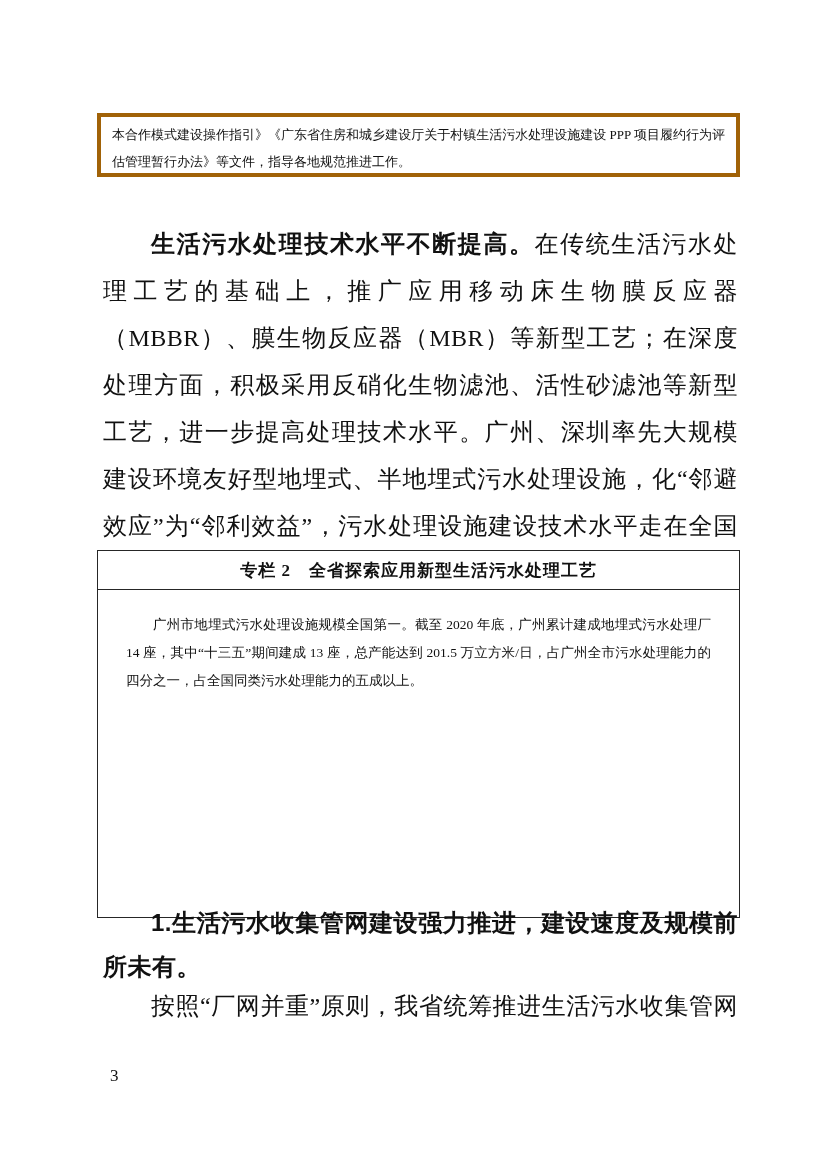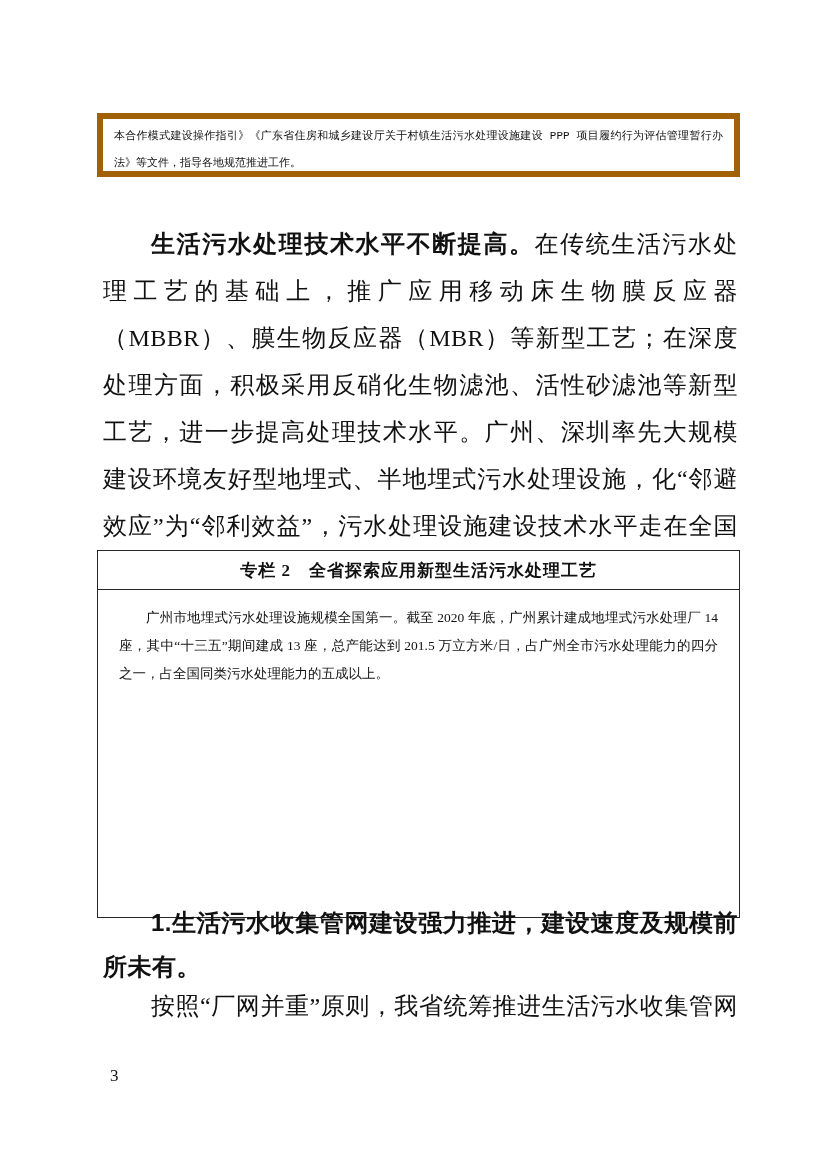--- a/index.html
+++ b/index.html
@@ -18,26 +18,25 @@
   }
 
   
   .footnote-box {
     position: absolute;
     top: 113px;
     left: 97px;
     width: 643px;
     height: 64px;
     box-sizing: border-box;
-    border: 6px solid #a16207;
+    border: 4px solid #a16207;
     padding: 4px 11px 0 11px;
-    font-size: 11px;
+    font-size: 13px;
     line-height: 27px;
     text-align: justify;
-    font-family: Liberation Mono, monospace;
   }
 
   
   .body-para {
     position: absolute;
     left: 103px;
     width: 635px;
     font-size: 24px;
     line-height: 47px;
     text-align: justify;
@@ -69,21 +68,21 @@
     border-bottom: 1px solid #262626;
     letter-spacing: 1px;
   }
   .column-content {
     padding: 6px 13px 0 13px;
     font-size: 13.5px;
     line-height: 28px;
     text-align: justify;
   }
   .column-content p {
-    margin: 8px;
+    margin: 15px;
     text-indent: 2em;
   }
 
   
   .sub-heading {
     position: absolute;
     top: 901px;
     left: 103px;
     width: 635px;
     font-family: "Liberation Sans", "DejaVu Sans", sans-serif;

